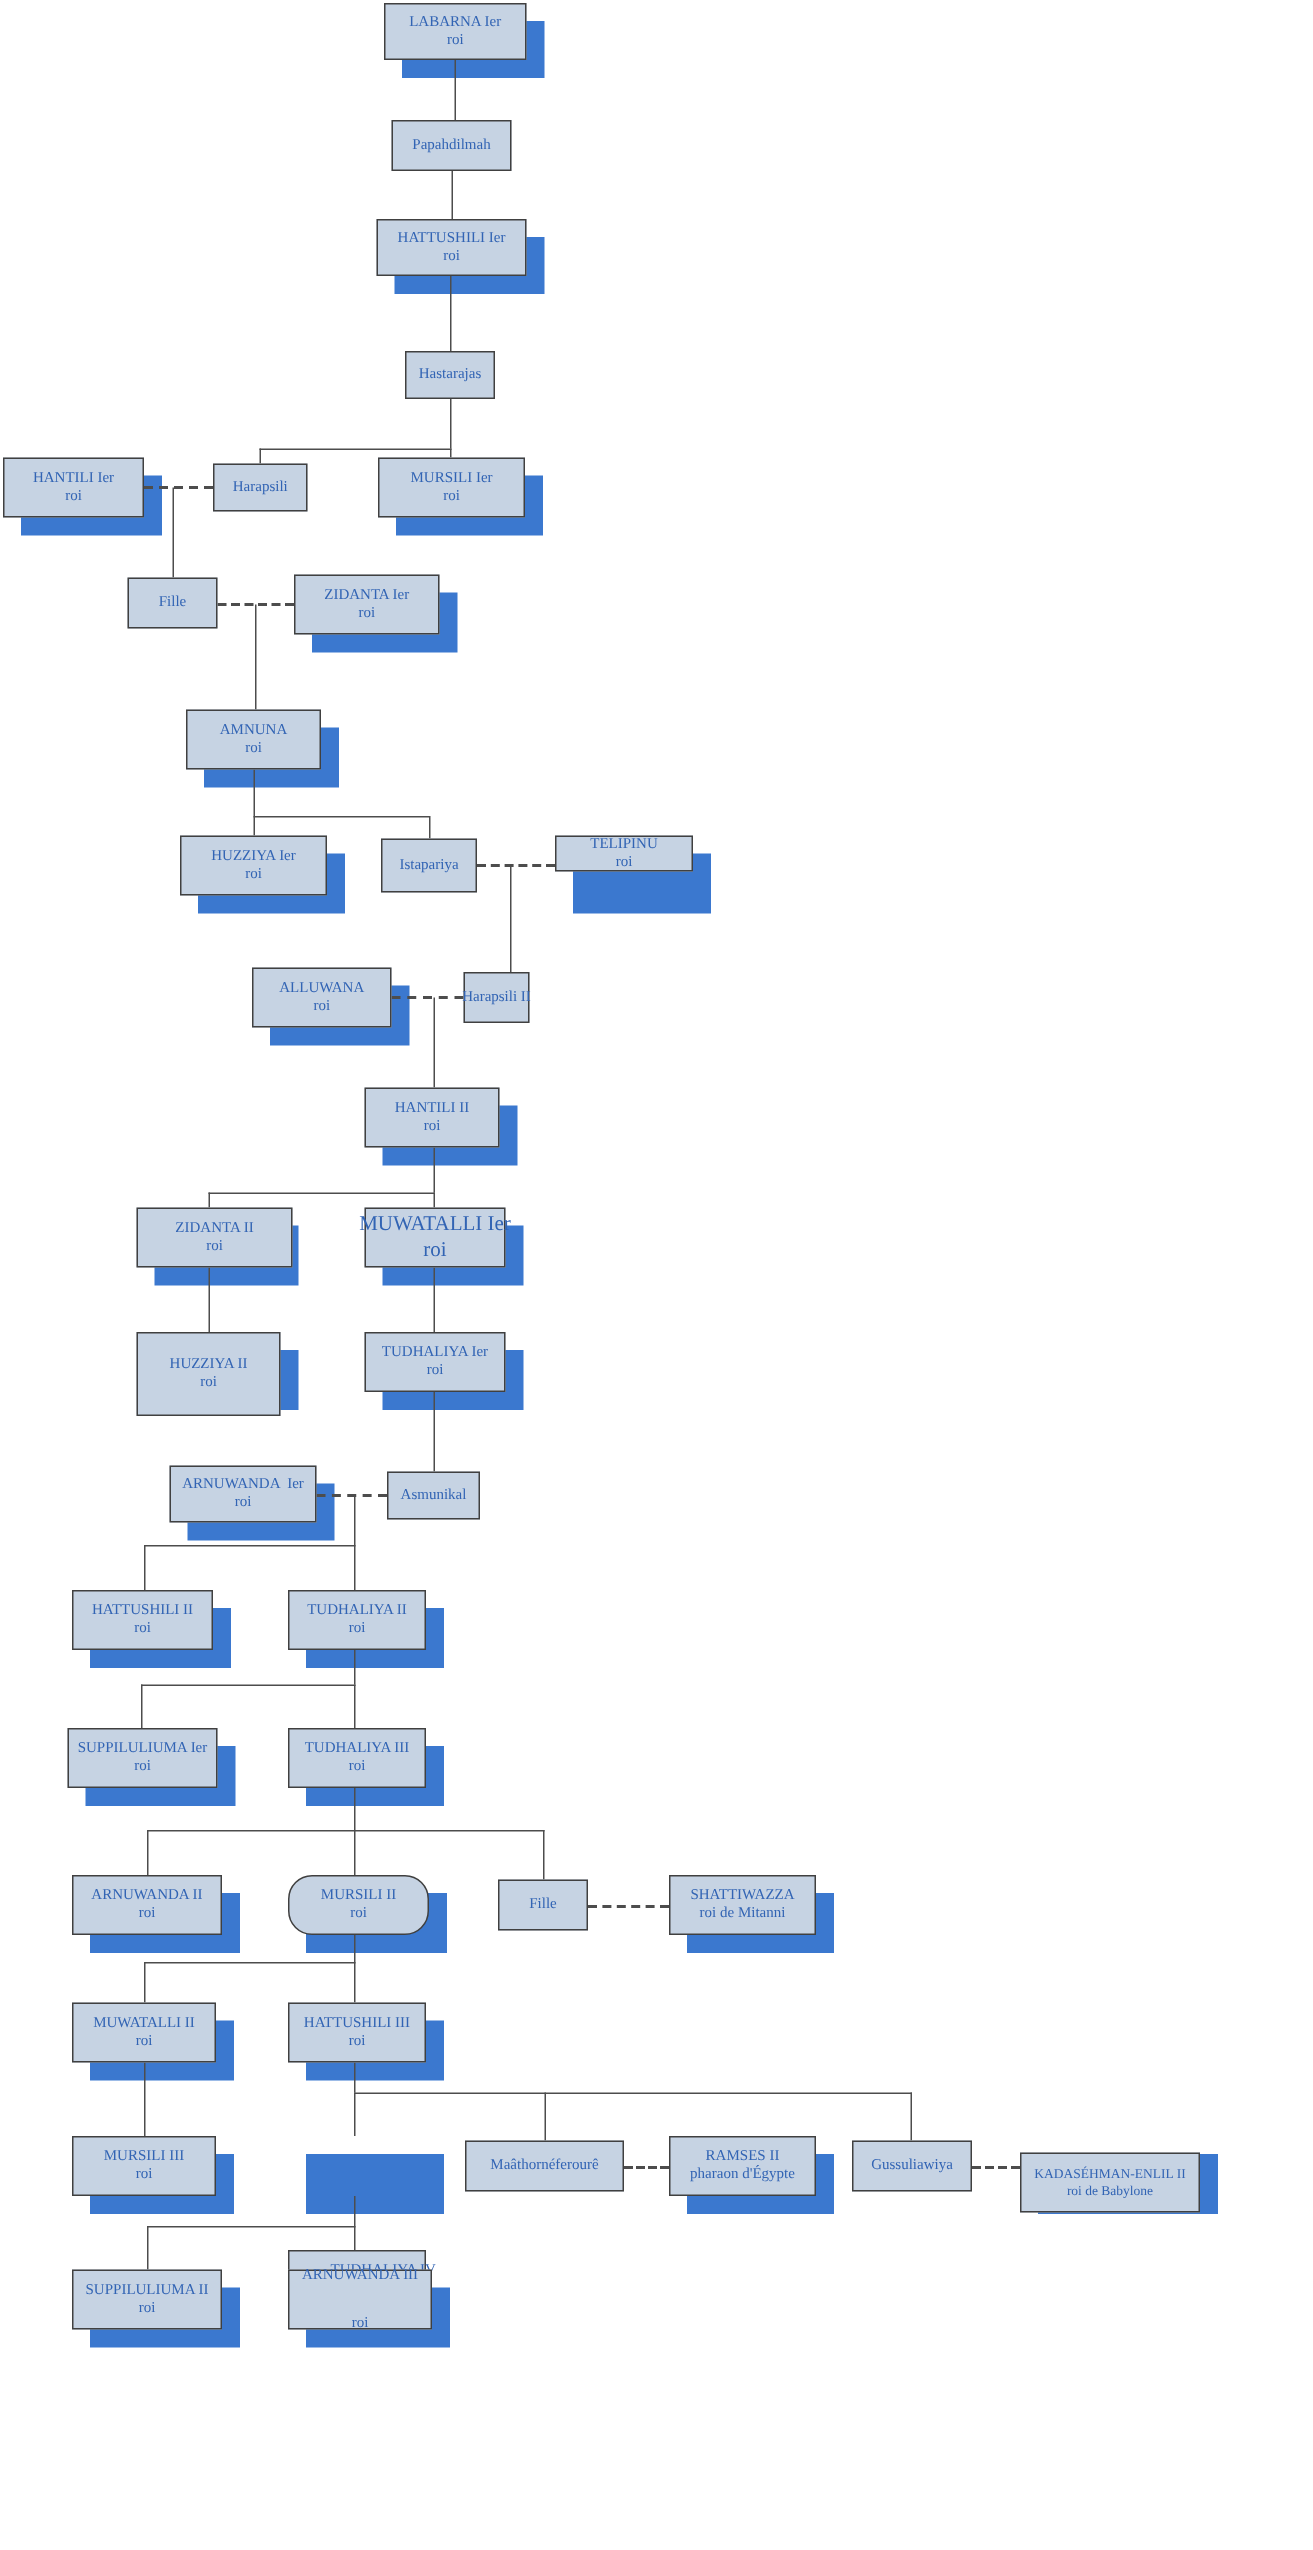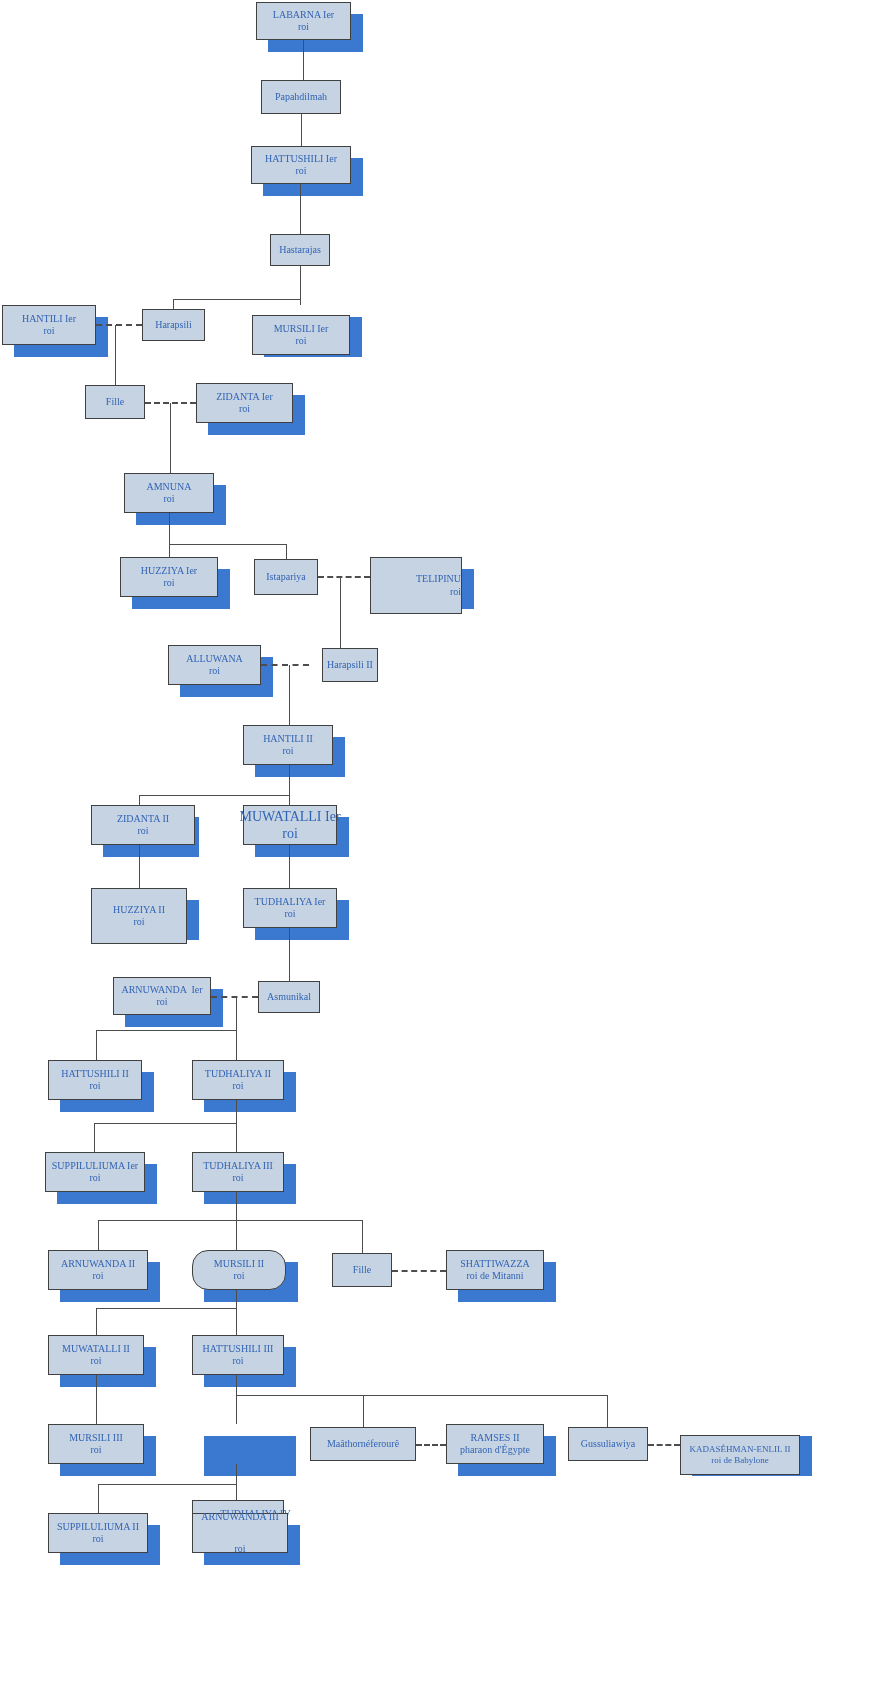--- a/index.html
+++ b/index.html
@@ -150,34 +150,34 @@
       <div class="shadow" style="left: 268px; top: 14px; width: 95px; height: 38px;"></div>
       <div class="node" style="left: 256px; top: 2px; width: 95px; height: 38px; font-size: 10px;"><span class="n-title">LABARNA Ier</span><span class="n-sub">roi</span></div>
       <div class="node" style="left: 261px; top: 80px; width: 80px; height: 34px; font-size: 10px;"><span class="n-title">Papahdilmah</span></div>
       <div class="shadow" style="left: 263px; top: 158px; width: 100px; height: 38px;"></div>
       <div class="node" style="left: 251px; top: 146px; width: 100px; height: 38px; font-size: 10px;"><span class="n-title">HATTUSHILI Ier</span><span class="n-sub">roi</span></div>
       <div class="node" style="left: 270px; top: 234px; width: 60px; height: 32px; font-size: 10px;"><span class="n-title">Hastarajas</span></div>
       <div class="shadow" style="left: 14px; top: 317px; width: 94px; height: 40px;"></div>
       <div class="node" style="left: 2px; top: 305px; width: 94px; height: 40px; font-size: 10px;"><span class="n-title">HANTILI Ier</span><span class="n-sub">roi</span></div>
       <div class="node" style="left: 142px; top: 309px; width: 63px; height: 32px; font-size: 10px;"><span class="n-title">Harapsili</span></div>
       <div class="shadow" style="left: 264px; top: 317px; width: 98px; height: 40px;"></div>
-      <div class="node" style="left: 252px; top: 315px; width: 98px; height: 40px; font-size: 10px;"><span class="n-title">MURSILI Ier</span><span class="n-sub">roi</span></div>
+      <div class="node" style="left: 252px; top: 305px; width: 98px; height: 40px; font-size: 10px;"><span class="n-title">MURSILI Ier</span><span class="n-sub">roi</span></div>
       <div class="node" style="left: 85px; top: 385px; width: 60px; height: 34px; font-size: 10px;"><span class="n-title">Fille</span></div>
       <div class="shadow" style="left: 208px; top: 395px; width: 97px; height: 40px;"></div>
       <div class="node" style="left: 196px; top: 383px; width: 97px; height: 40px; font-size: 10px;"><span class="n-title">ZIDANTA Ier</span><span class="n-sub">roi</span></div>
       <div class="shadow" style="left: 136px; top: 485px; width: 90px; height: 40px;"></div>
       <div class="node" style="left: 124px; top: 473px; width: 90px; height: 40px; font-size: 10px; text-align: center;"><span class="n-title">AMNUNA</span><span class="n-sub">roi</span></div>
       <div class="shadow" style="left: 132px; top: 569px; width: 98px; height: 40px;"></div>
       <div class="node" style="left: 120px; top: 557px; width: 98px; height: 40px; font-size: 10px;"><span class="n-title">HUZZIYA Ier</span><span class="n-sub">roi</span></div>
       <div class="node" style="left: 254px; top: 559px; width: 64px; height: 36px; font-size: 10px;"><span class="n-title">Istapariya</span></div>
       <div class="shadow" style="left: 382px; top: 569px; width: 92px; height: 40px;"></div>
-      <div class="node" style="left: 370px; top: 557px; width: 92px; height: 57px; font-size: 10px; align-items: flex-end;"><span class="n-title">TELIPINU</span><span class="n-sub">roi</span></div>
+      <div class="node" style="left: 370px; top: 557px; width: 92px; height: 24px; font-size: 10px;"><span class="n-title">TELIPINU</span><span class="n-sub">roi</span></div>
       <div class="shadow" style="left: 180px; top: 657px; width: 93px; height: 40px;"></div>
       <div class="node" style="left: 168px; top: 645px; width: 93px; height: 40px; font-size: 10px;"><span class="n-title">ALLUWANA</span><span class="n-sub">roi</span></div>
-      <div class="node" style="left: 309px; top: 648px; width: 56px; height: 34px; font-size: 10px; margin-left: 13px;"><span class="n-title">Harapsili II</span></div>
+      <div class="node" style="left: 309px; top: 648px; width: 44px; height: 34px; font-size: 10px;"><span class="n-title">Harapsili II</span></div>
       <div class="shadow" style="left: 255px; top: 737px; width: 90px; height: 40px;"></div>
       <div class="node" style="left: 243px; top: 725px; width: 90px; height: 40px; font-size: 10px;"><span class="n-title">HANTILI II</span><span class="n-sub">roi</span></div>
       <div class="shadow" style="left: 103px; top: 817px; width: 96px; height: 40px;"></div>
       <div class="node" style="left: 91px; top: 805px; width: 104px; height: 40px; font-size: 10px;"><span class="n-title">ZIDANTA II</span><span class="n-sub">roi</span></div>
       <div class="shadow" style="left: 255px; top: 817px; width: 94px; height: 40px;"></div>
       <div class="node" style="left: 243px; top: 805px; width: 94px; height: 40px; font-size: 14px;"><span class="n-title">MUWATALLI Ier</span><span class="n-sub">roi</span></div>
       <div class="shadow" style="left: 103px; top: 900px; width: 96px; height: 40px;"></div>
       <div class="node" style="left: 91px; top: 888px; width: 96px; height: 56px; font-size: 10px;"><span class="n-title">HUZZIYA II</span><span class="n-sub">roi</span></div>
       <div class="shadow" style="left: 255px; top: 900px; width: 94px; height: 40px;"></div>
       <div class="node" style="left: 243px; top: 888px; width: 94px; height: 40px; font-size: 10px;"><span class="n-title">TUDHALIYA Ier</span><span class="n-sub">roi</span></div>

